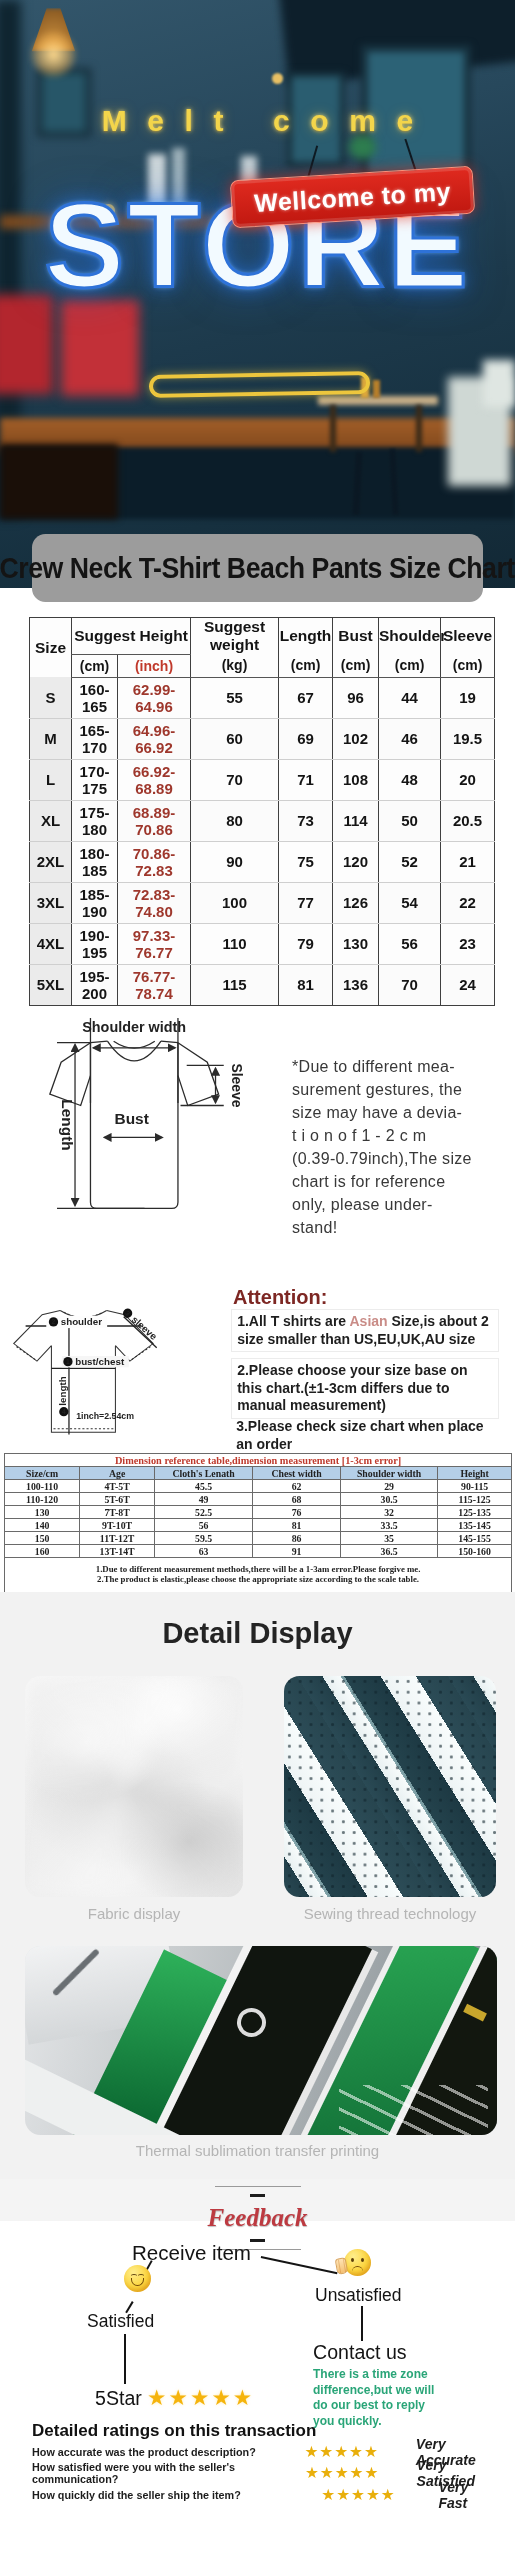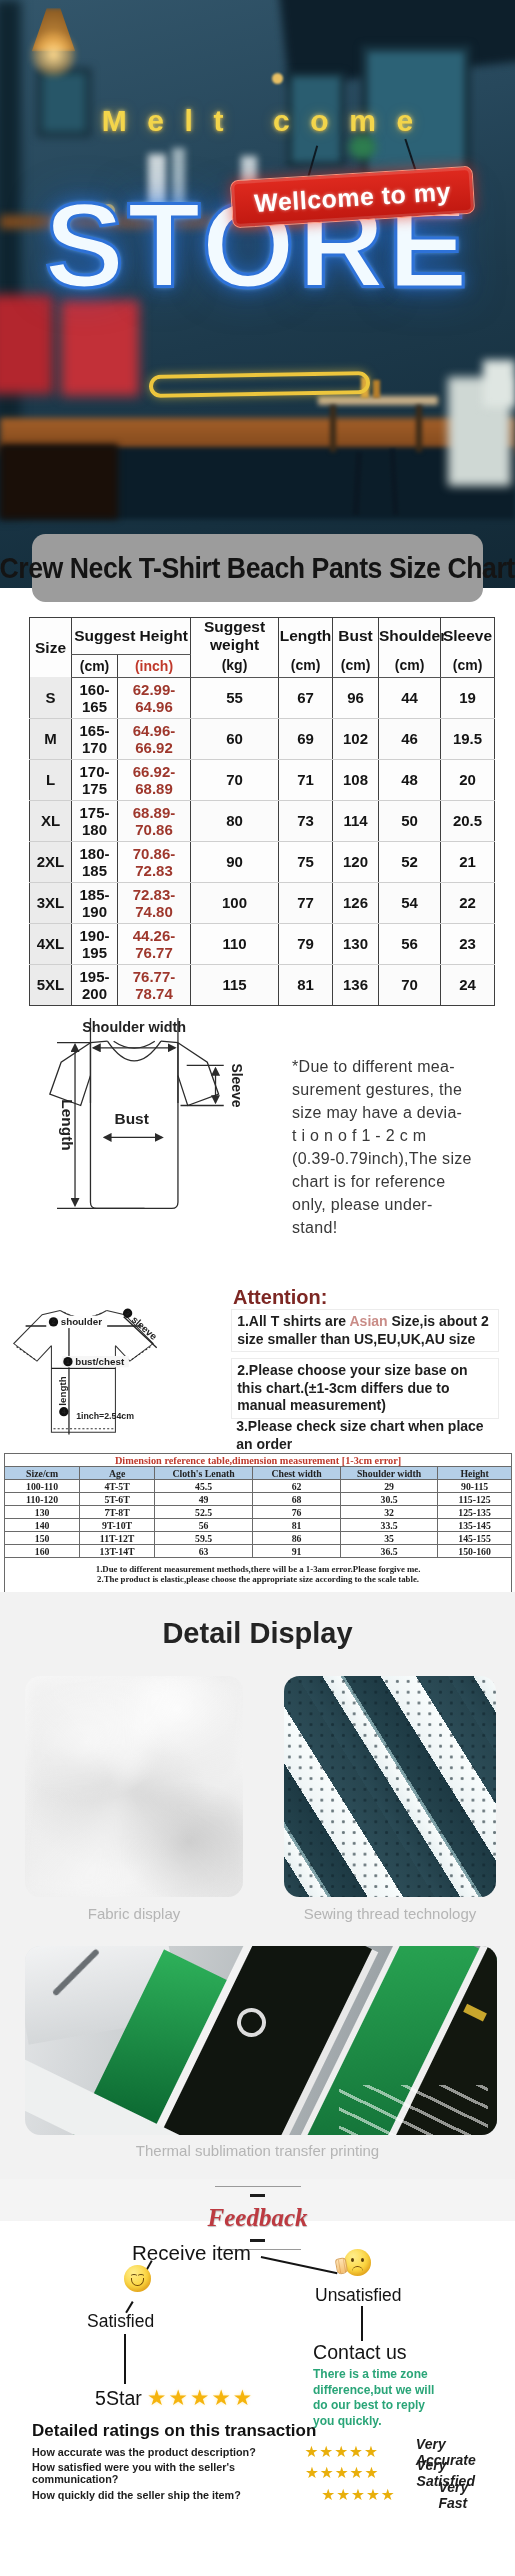--- a/index.html
+++ b/index.html
@@ -334,21 +334,21 @@
       <td>100</td>
       <td>77</td>
       <td>126</td>
       <td>54</td>
       <td>22</td>
     </tr>
 
     <tr>
       <th>4XL</th>
       <td>190-195</td>
-      <td class="c-inch">44.26-76.77</td>
+      <td class="c-inch">97.33-76.77</td>
       <td>110</td>
       <td>79</td>
       <td>130</td>
       <td>56</td>
       <td>23</td>
     </tr>
 
     <tr>
       <th>5XL</th>
       <td>195-200</td>

